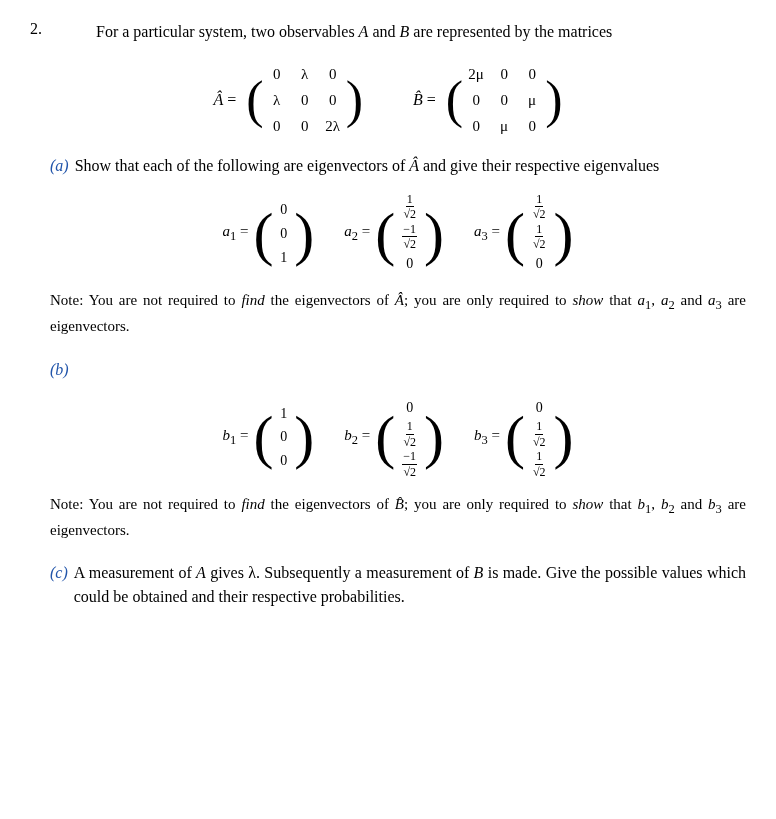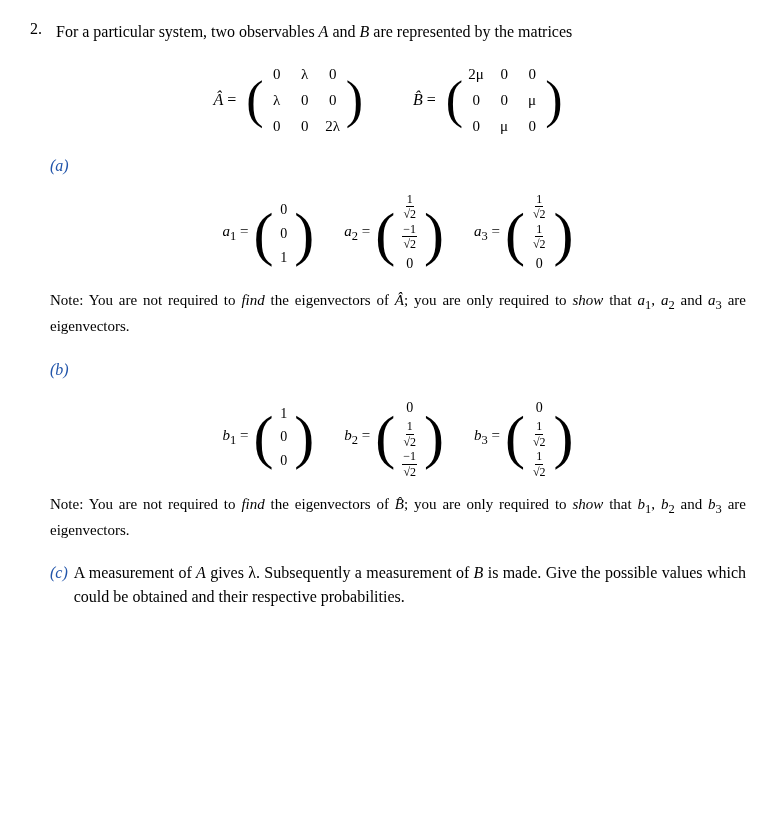--- a/index.html
+++ b/index.html
@@ -22,20 +22,21 @@
       gap: 6px;
       margin-bottom: 6px;
     }
     .problem-number {
       min-width: 20px;
     }
     .problem-text {
       flex: 1;
       line-height: 1.5;
       text-align: justify;
+      margin-left: 40px;
     }
     .matrices-row {
       display: flex;
       justify-content: center;
       align-items: center;
       gap: 50px;
       margin: 12px 0 16px 0;
     }
     .matrix-expr {
       display: flex;
@@ -198,20 +199,23 @@
           <span class="matrix-cell">0</span>
         </div>
         <span class="matrix-paren">)</span>
       </div>
     </div>
   </div>
 
   <div class="part">
     <div class="part-header">
       <span class="part-label">(a)</span>
+      <span>
+        Show that each of the following are eigenvectors of <i>Â</i> and give their respective eigenvalues
+      </span>
     </div>
 
     <div class="vectors-row">
 
       <div class="vector-expr">
         <span><i>a</i><sub>1</sub> =</span>
         <span class="vector-paren">(</span>
         <div class="vector-content">
           <div class="vector-cell">0</div>
           <div class="vector-cell">0</div>

